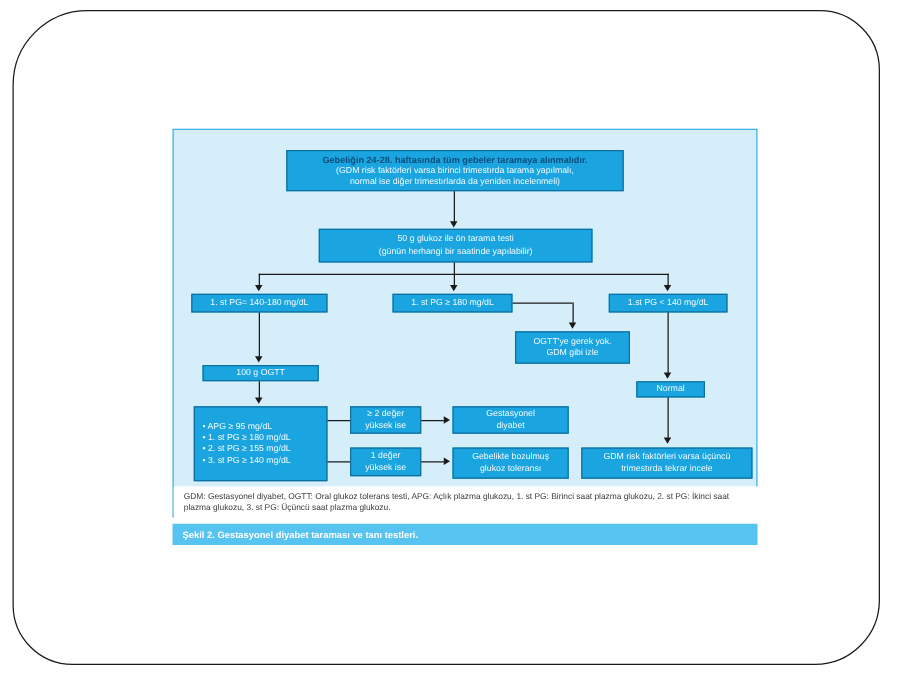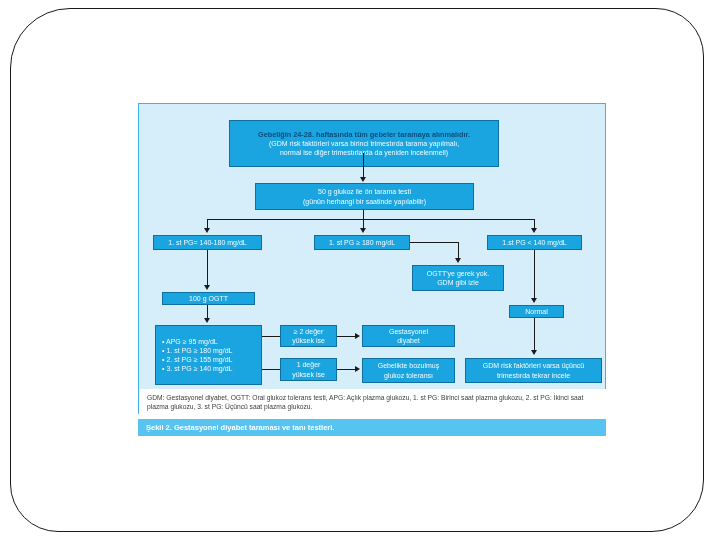--- a/index.html
+++ b/index.html
@@ -32,21 +32,21 @@
                padding-left:8px;color:#ffffff;font-weight:bold;font-size:7.5px;}
 </style>
 </head>
 <body>
 
 <div class="stage">
   <div class="slide">
 
     <div class="figure">
 
-      <div class="fbox" style="left:90px;top:16px;width:270px;height:47px;">
+      <div class="fbox" style="left:90px;top:16px;width:270px;height:33px;">
         <span class="title">Gebeliğin 24-28. haftasında tüm gebeler taramaya alınmalıdır.</span>
         <span>(GDM risk faktörleri varsa birinci trimestırda tarama yapılmalı,
 normal ise diğer trimestırlarda da yeniden incelenmeli)</span>
       </div>
 
       <div class="fbox" style="left:116px;top:79px;width:219px;height:27px;">50 g glukoz ile ön tarama testi
 (günün herhangi bir saatinde yapılabilir)</div>
 
       <div class="fbox" style="left:14px;top:131px;width:109px;height:15px;">1. st PG= 140-180 mg/dL</div>
 

